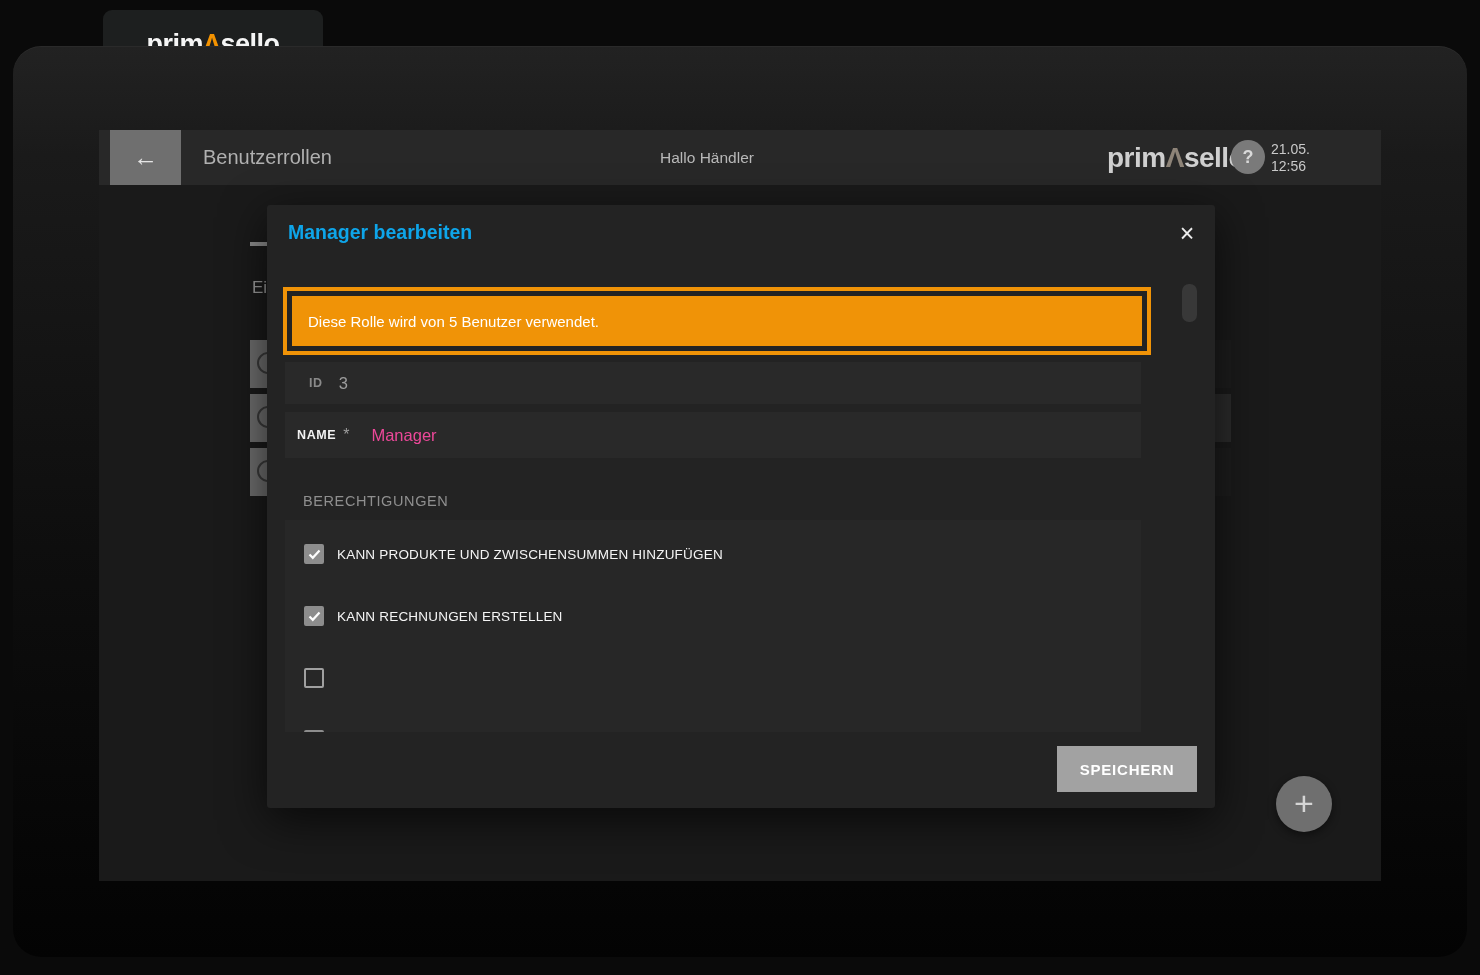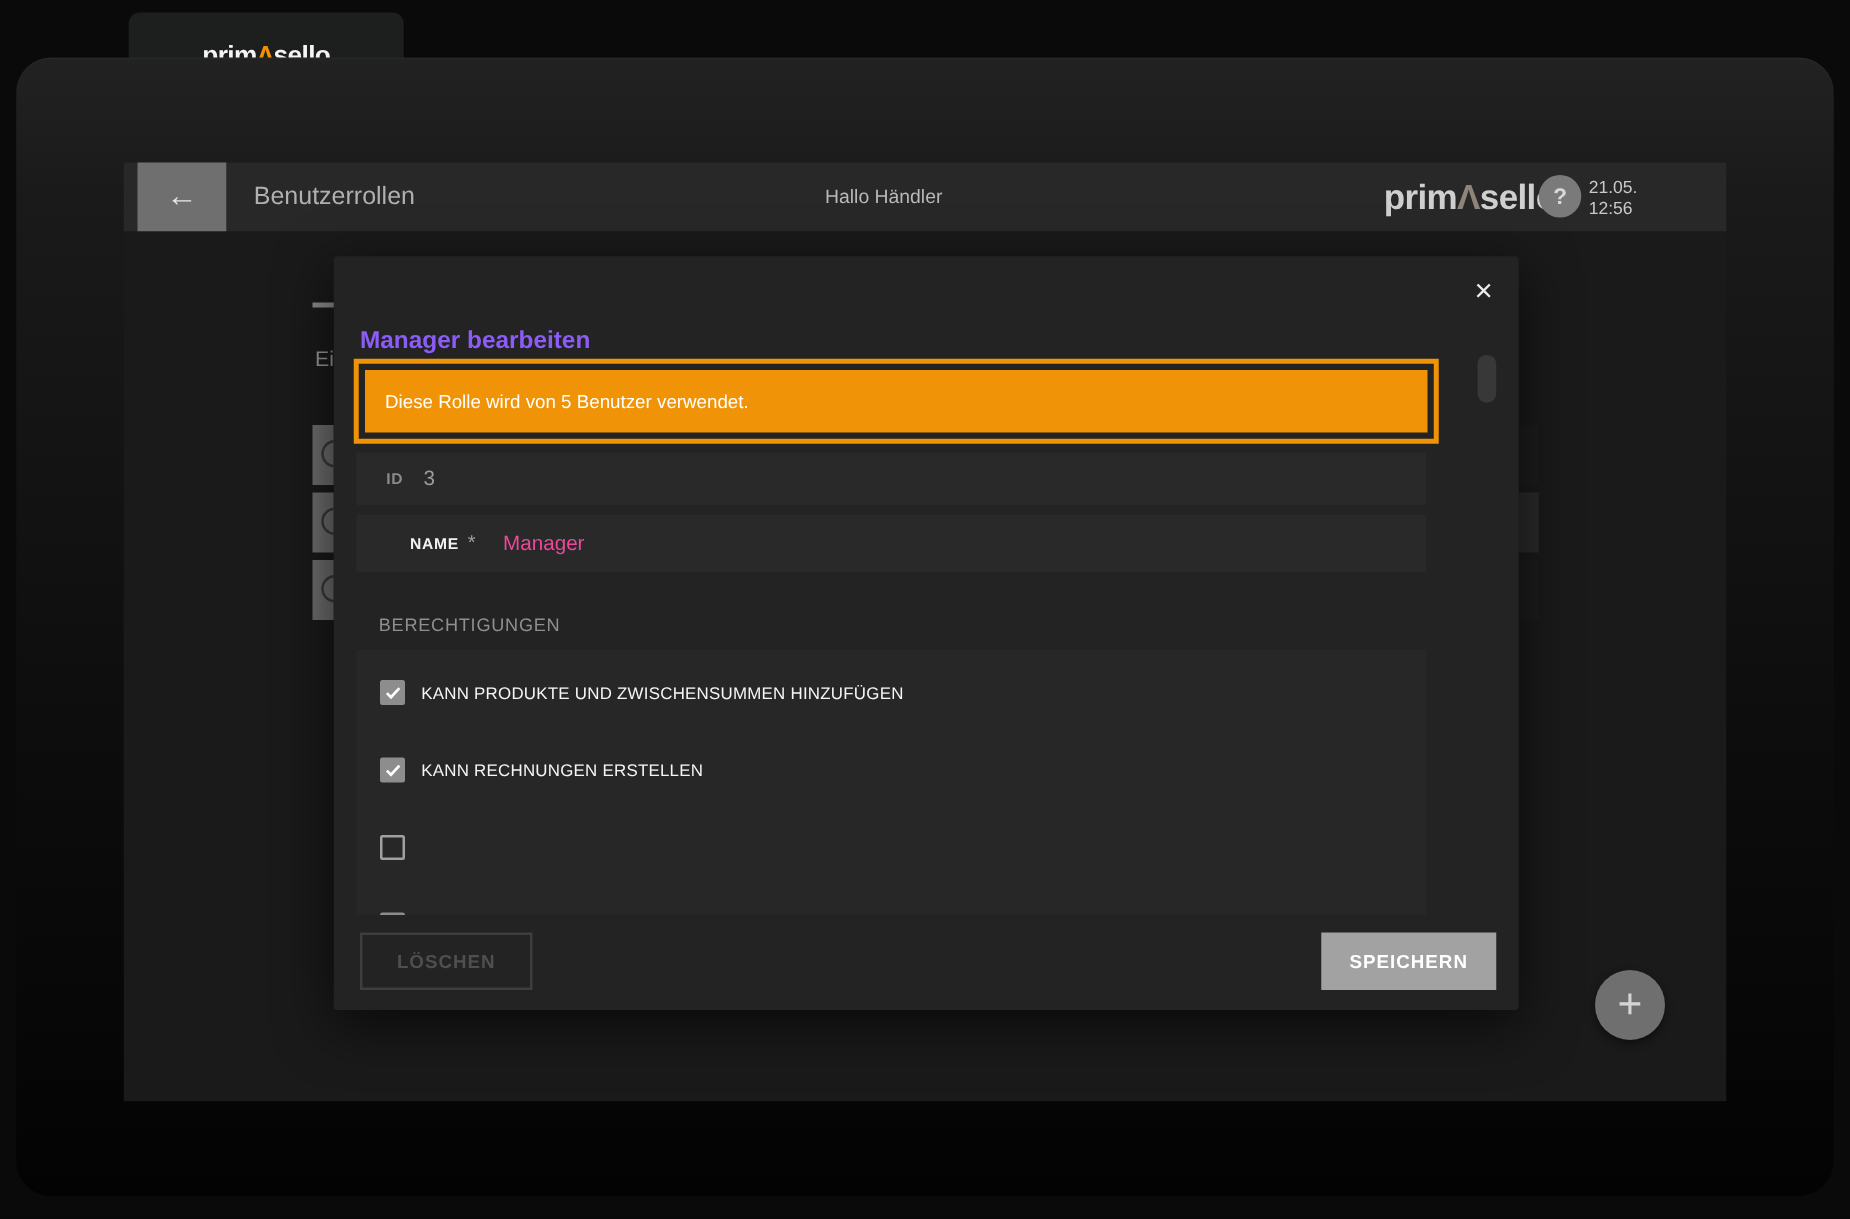--- a/index.html
+++ b/index.html
@@ -5,21 +5,21 @@
   * { margin:0; padding:0; box-sizing:border-box; }
   html,body { width:1480px; height:975px; background:#0a0a0a; overflow:hidden;
               font-family:"Liberation Sans", sans-serif; }
   .stage { position:relative; width:1480px; height:975px; background:#0a0a0a; }
 
   
   .logo-tab { position:absolute; left:103px; top:10px; width:220px; height:37px;
               background:#1d1f1f; border-radius:9px 9px 0 0;
               display:flex; align-items:center; justify-content:center; }
   .brand { font-weight:bold; letter-spacing:-0.5px; }
-  .brand-big { font-size:21px; color:#f5f5f5;margin-top:32px; }
+  .brand-big { font-size:27px; color:#f5f5f5;margin-top:32px; }
   .brand-big .caret { color:#F39200; }
 
   
   .window { position:absolute; left:13px; top:46px; width:1454px; height:911px;
             border-radius:28px;
             background:linear-gradient(180deg,#222 0%,#1a1a1a 12%,#0e0e0e 55%,#030303 100%);
             box-shadow:inset 0 1px 0 rgba(255,255,255,0.04); }
 
   
   .app { position:absolute; left:99px; top:130px; width:1282px; height:751px;
@@ -54,37 +54,37 @@
 
   .fab { position:absolute; left:1177px; top:646px; width:56px; height:56px; border-radius:50%;
          background:#6f6f6f; border:none; color:#d5d5d5; cursor:pointer;
          box-shadow:0 3px 8px rgba(0,0,0,0.45);
          display:flex; align-items:center; justify-content:center; }
   .fab span { font-size:34px; font-weight:200; line-height:1; margin-top:-3px; }
 
   
   .modal { position:absolute; left:267px; top:205px; width:948px; height:603px;
            background:#232323; border-radius:3px; box-shadow:0 12px 45px rgba(0,0,0,0.65); }
-  .modal-title { position:absolute; left:21px; top:16px; color:#8b5cf6; font-size:19.5px; font-weight:600;margin-top:40px; }
+  .modal-title { position:absolute; left:21px; top:16px; color:#0ea5e9; font-size:19.5px; font-weight:600; }
   .close-btn { position:absolute; left:902px; top:10px; width:36px; height:36px; background:none;
                border:none; color:#ececec; font-size:25px; cursor:pointer;
                display:flex; align-items:center; justify-content:center; }
   .scroll-thumb { position:absolute; left:915px; top:79px; width:15px; height:38px;
                   background:#383838; border-radius:7px; cursor:pointer; }
 
   .alert { position:absolute; left:16px; top:82px; width:868px; height:68px;
            border:4px solid #F09307; padding:5px; }
   .alert-inner { width:100%; height:100%; background:#F09307; display:flex; align-items:center; }
   .alert-inner span { color:#fff; font-size:15px; padding-left:16px; }
 
   .field-row { position:absolute; left:18px; width:856px; background:#292929;
                display:flex; align-items:center; }
   .field-row.id-row { top:157px; height:42px; }
   .field-row.name-row { top:207px; height:46px; }
-  .f-label { font-size:12.5px; font-weight:bold; letter-spacing:0.6px; color:#f2f2f2; margin-left:43px; }
+  .f-label { font-size:12.5px; font-weight:bold; letter-spacing:0.6px; color:#f2f2f2; margin-left:12px; }
   .f-label.dim { color:#8a8a8a; margin-left:24px; }
   .f-value { font-size:16.5px; color:#ec4899; margin-left:22px; }
   .f-value.dim { color:#9c9c9c; margin-left:16px; }
   .req { color:#9e9e9e; font-size:16px; margin-left:7px; }
 
   .perm-section-label { position:absolute; left:36px; top:288px; color:#8f8f8f;
                         font-size:14.5px; letter-spacing:0.6px; }
   .perm-panel { position:absolute; left:18px; top:315px; width:856px; height:212px;
                 background:#272727; overflow:hidden; }
   .perm-row { position:absolute; left:0; width:100%; height:44px; padding-left:19px;
@@ -202,17 +202,16 @@
       </div>
       <div class="perm-row p3">
         <span class="checkbox"></span>
         <span class="perm-label"></span>
       </div>
       <div class="perm-row p4">
         <span class="checkbox checked"></span>
       </div>
     </div>
 
-    <button class="btn btn-delete">LÖSCHEN</button>
     <button class="btn btn-save">SPEICHERN</button>
   </div>
 
 </div>
 
 </body></html>

